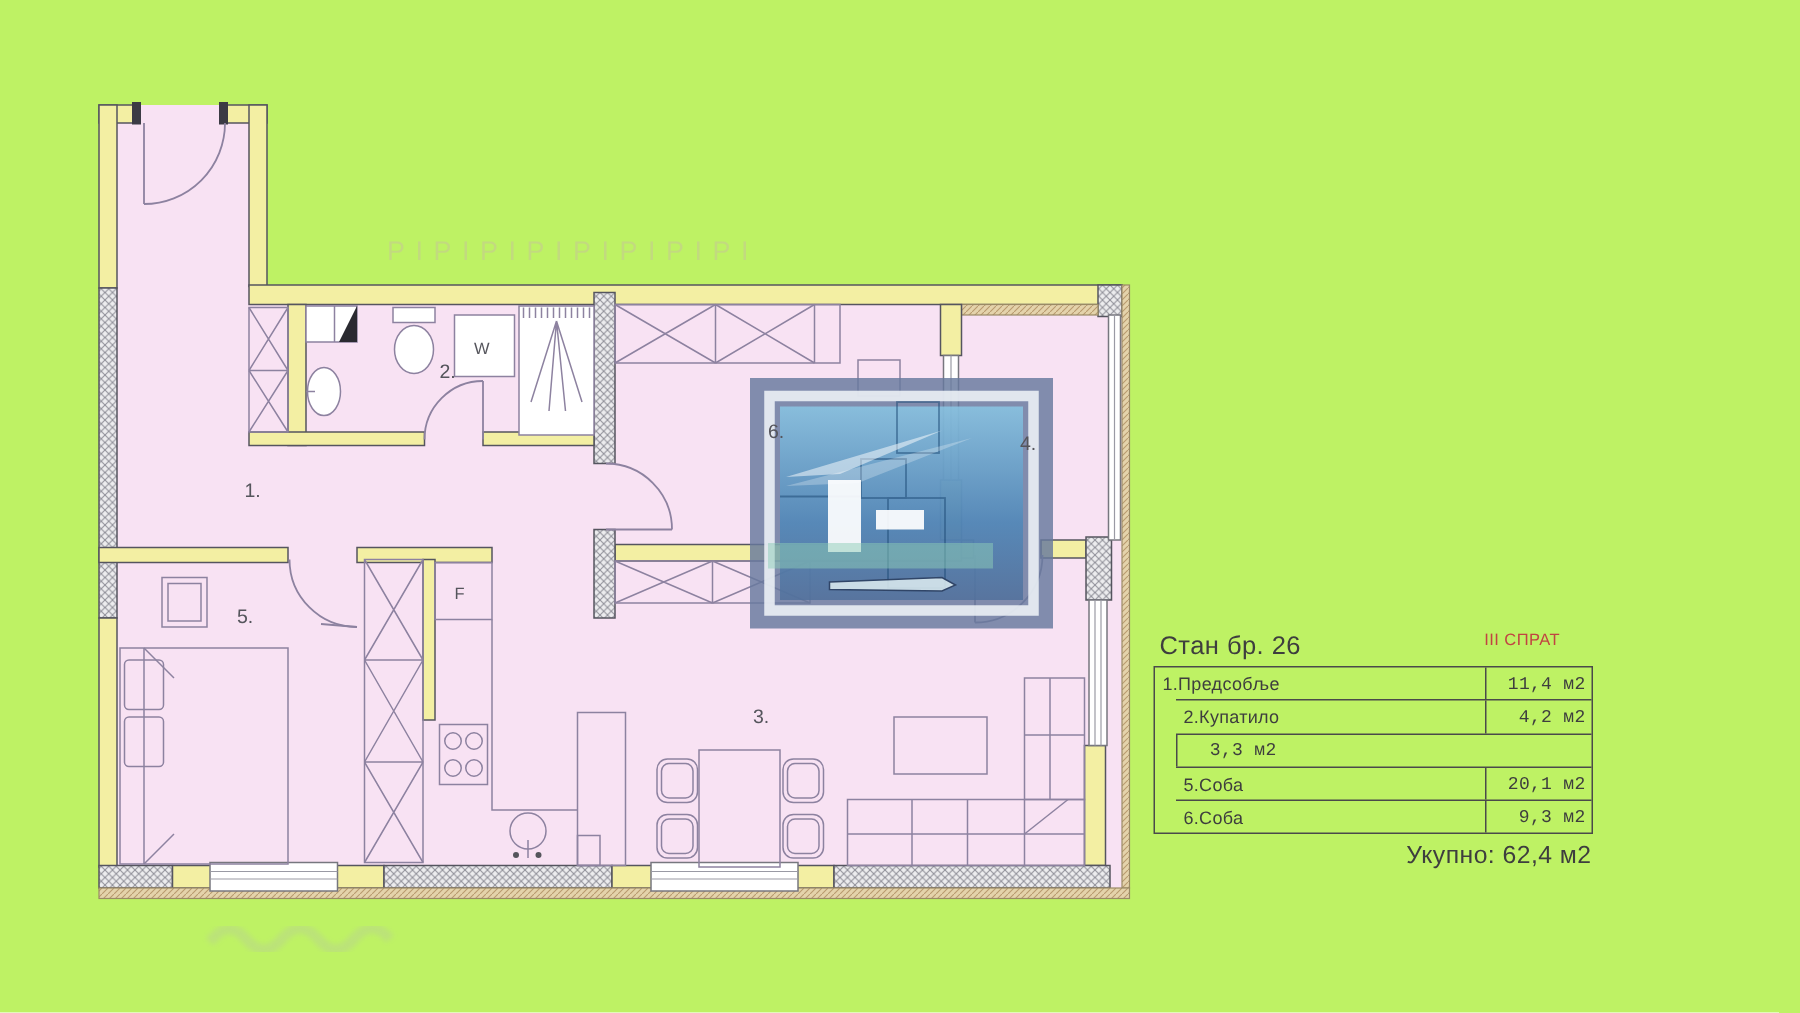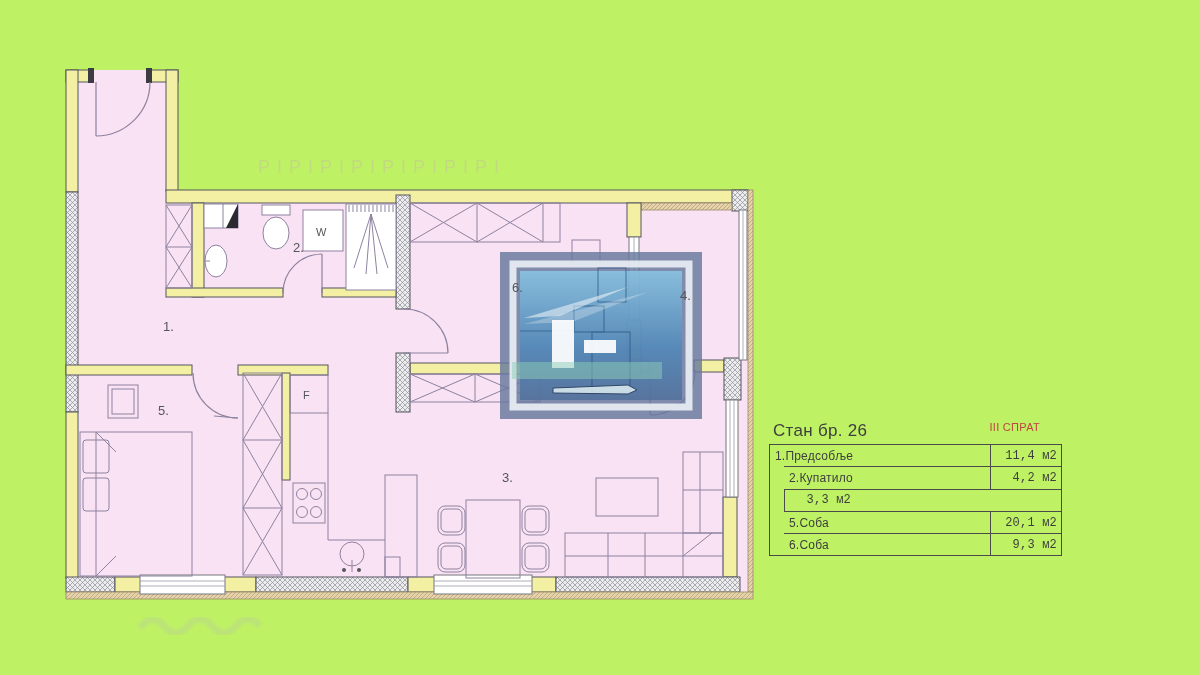--- a/index.html
+++ b/index.html
@@ -313,15 +313,16 @@
       </div>
       <div class="trow">
         <span class="tname">5.Соба</span>
         <span class="tval">20,1 м2</span>
       </div>
       <div class="trow">
         <span class="tname">6.Соба</span>
         <span class="tval">9,3 м2</span>
       </div>
     </div>
+    <div class="atotal">Укупно: 62,4 м2</div>
   </div>
 
 </div>
 
 </body></html>

